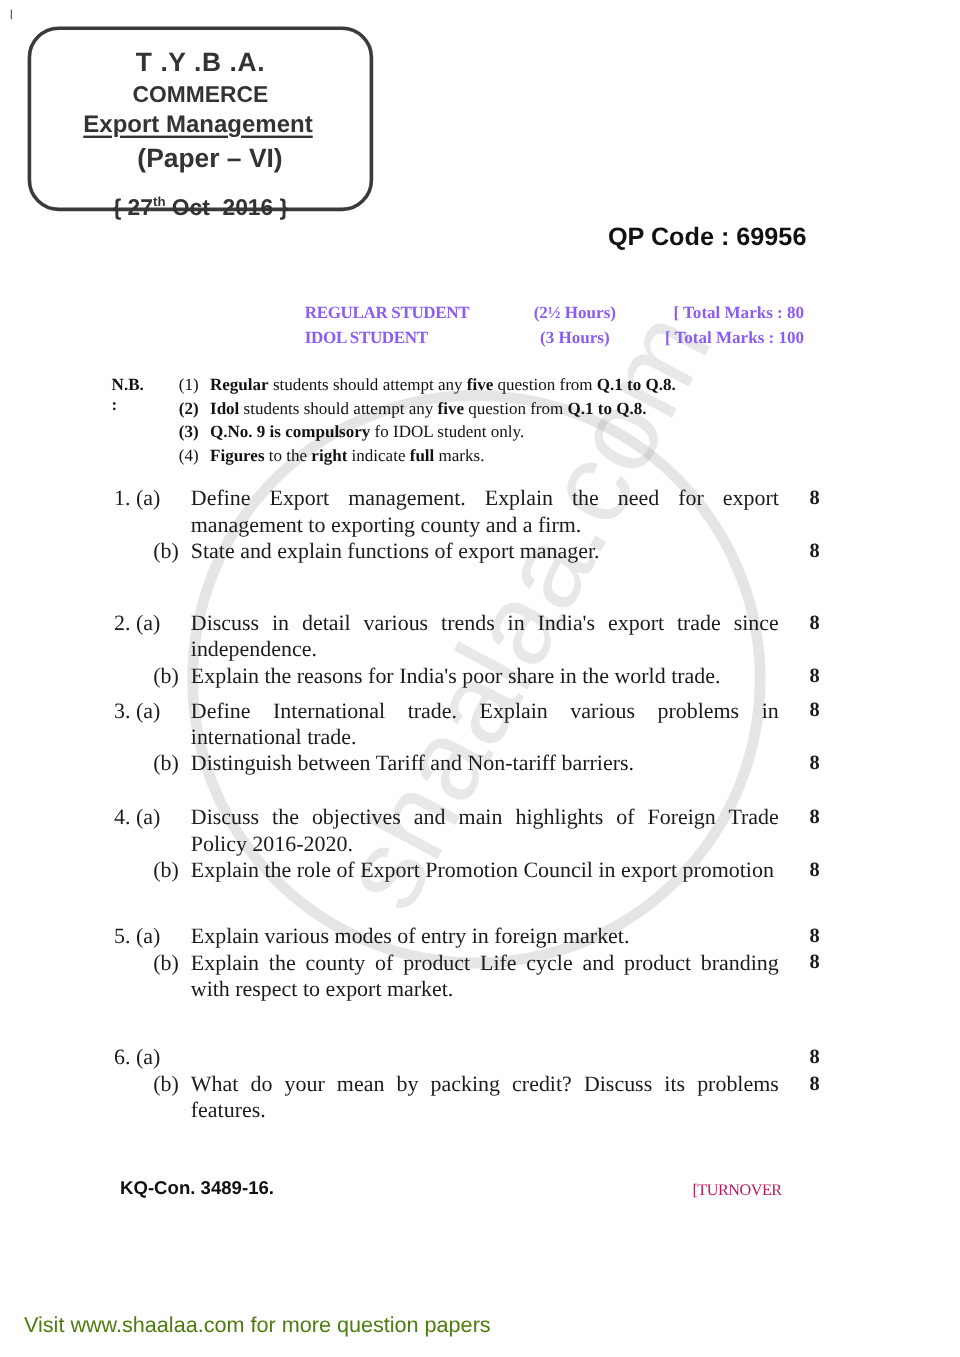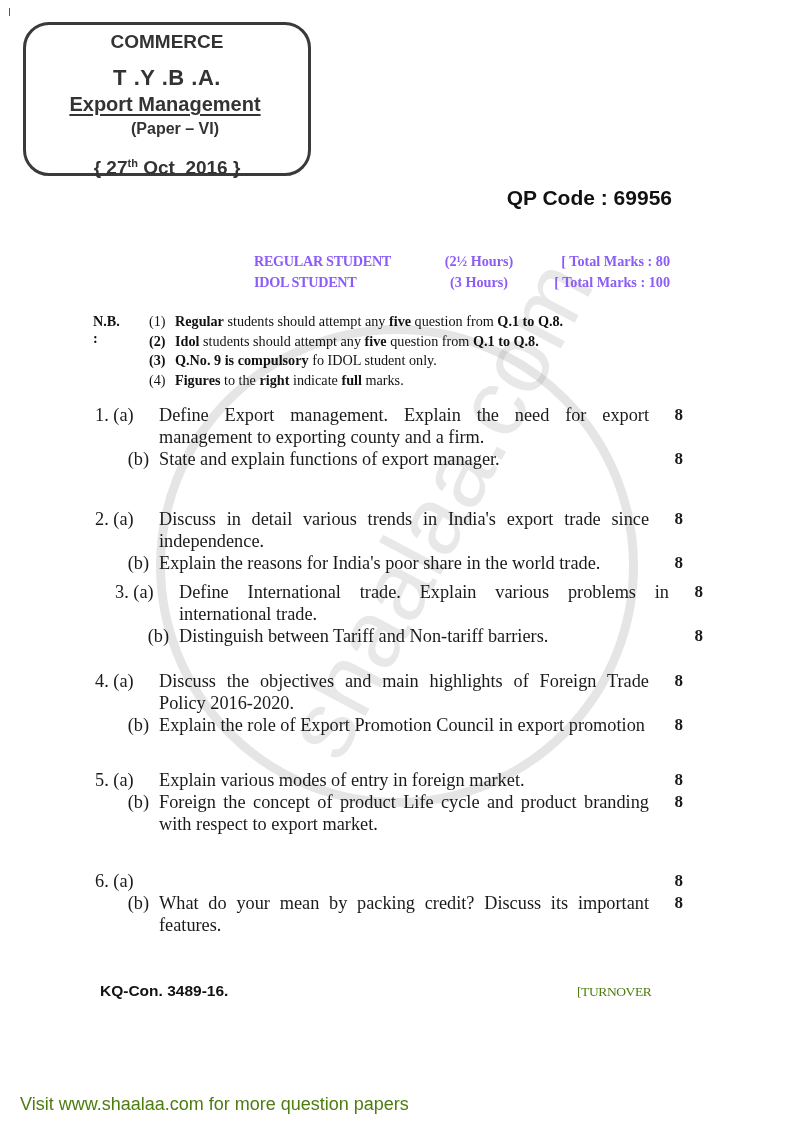--- a/index.html
+++ b/index.html
@@ -46,21 +46,21 @@
     .hb-stream { font-size: 19px; margin-top: 7px; }
     .hb-subject {
       font-size: 20px;
       margin-top: 5px;
       display: inline-block !important;
       text-decoration: underline;
       text-decoration-thickness: 2px;
       text-underline-offset: 3px;
       padding-right: 4px;
     }
-    .hb-paper { font-size: 16px; margin-top: 6px; padding-left: 16px; }
+    .hb-paper { font-size: 22px; margin-top: 6px; padding-left: 16px; }
     .hb-date { font-size: 19px; margin-top: 21px; }
     .hb-date sup { font-size: 11px; vertical-align: 7px; }
 
     .qp-code {
       position: absolute;
       right: 128px;
       top: 186px;
       font-family: "Liberation Sans", "DejaVu Sans", sans-serif;
       font-weight: bold;
       font-size: 21px;
@@ -155,21 +155,21 @@
       font-family: "Liberation Sans", "DejaVu Sans", sans-serif;
       font-weight: bold;
       font-size: 15.5px;
       color: #111;
     }
     .turnover {
       position: absolute;
       left: 577px;
       top: 984px;
       font-size: 13.5px;
-      color: #4d7c0f;
+      color: #be185d;
       letter-spacing: -0.4px;
     }
     .visit-footer {
       position: absolute;
       left: 20px;
       top: 1094px;
       font-family: "Liberation Sans", "DejaVu Sans", sans-serif;
       font-size: 18px;
       color: #4d7c0f;
     }
@@ -203,22 +203,22 @@
   </style>
 </head>
 <body>
 
 <div class="corner-mark"></div>
 
 <div class="watermark"></div>
 <div class="watermark-text">shaalaa.com</div>
 
 <div class="header-box">
+  <span class="line hb-course">T .Y .B .A.</span>
   <span class="line hb-stream">COMMERCE</span>
-  <span class="line hb-course">T .Y .B .A.</span>
   <span class="line hb-subject">Export Management</span>
   <span class="line hb-paper">(Paper – VI)</span>
   <span class="line hb-date"><span>{ 27</span><sup>th</sup><span style="white-space:pre"> Oct  2016 }</span></span>
 </div>
 
 <div class="qp-code">QP Code : 69956</div>
 
 <div class="meta-table">
   <div class="meta-row">
     <span class="meta-type">REGULAR STUDENT</span>
@@ -260,21 +260,21 @@
         <span class="q-num"><span>2.</span><span> </span><span>(a)</span></span>
         <span class="q-text">Discuss in detail various trends in India's export trade since independence.</span>
         <span class="q-marks">8</span>
       </div>
       <div class="q-part">
         <span class="q-num sub"><span style="padding-right: 10px;">(b)</span></span>
         <span class="q-text">Explain the reasons for India's poor share in the world trade.</span>
         <span class="q-marks">8</span>
       </div>
     </div>
-    <div class="q-block" style="position: absolute; left: 0px; top: 177px; width: 600px; margin-left: 20px;">
+    <div class="q-block" style="position: absolute; left: 0px; top: 177px; width: 600px;">
       <div class="q-part">
         <span class="q-num"><span>3.</span><span> </span><span>(a)</span></span>
         <span class="q-text">Define International trade.  Explain various problems in international trade.</span>
         <span class="q-marks">8</span>
       </div>
       <div class="q-part">
         <span class="q-num sub"><span style="padding-right: 10px;">(b)</span></span>
         <span class="q-text">Distinguish  between Tariff and Non-tariff barriers.</span>
         <span class="q-marks">8</span>
       </div>
@@ -292,32 +292,32 @@
       </div>
     </div>
     <div class="q-block" style="position: absolute; left: 0px; top: 365px; width: 600px;">
       <div class="q-part">
         <span class="q-num"><span>5.</span><span> </span><span>(a)</span></span>
         <span class="q-text">Explain various modes of entry in foreign market.</span>
         <span class="q-marks">8</span>
       </div>
       <div class="q-part">
         <span class="q-num sub"><span style="padding-right: 10px;">(b)</span></span>
-        <span class="q-text">Foreign the concept of product Life cycle and product branding with respect to export market.</span>
+        <span class="q-text">Explain the county of product Life cycle and product branding with respect to export market.</span>
         <span class="q-marks">8</span>
       </div>
     </div>
     <div class="q-block" style="position: absolute; left: 0px; top: 466px; width: 600px;">
       <div class="q-part">
         <span class="q-num"><span>6.</span><span> </span><span>(a)</span></span>
         <span class="q-marks">8</span>
       </div>
       <div class="q-part">
         <span class="q-num sub"><span style="padding-right: 10px;">(b)</span></span>
-        <span class="q-text">What do your mean by packing credit? Discuss its important features.</span>
+        <span class="q-text">What do your mean by packing credit? Discuss its problems features.</span>
         <span class="q-marks">8</span>
       </div>
     </div>
   </div>
 
 <div class="footer-code">KQ-Con. 3489-16.</div>
 <div class="turnover">[TURNOVER</div>
 <div class="visit-footer">Visit www.shaalaa.com for more question papers</div>
 
 </body></html>

